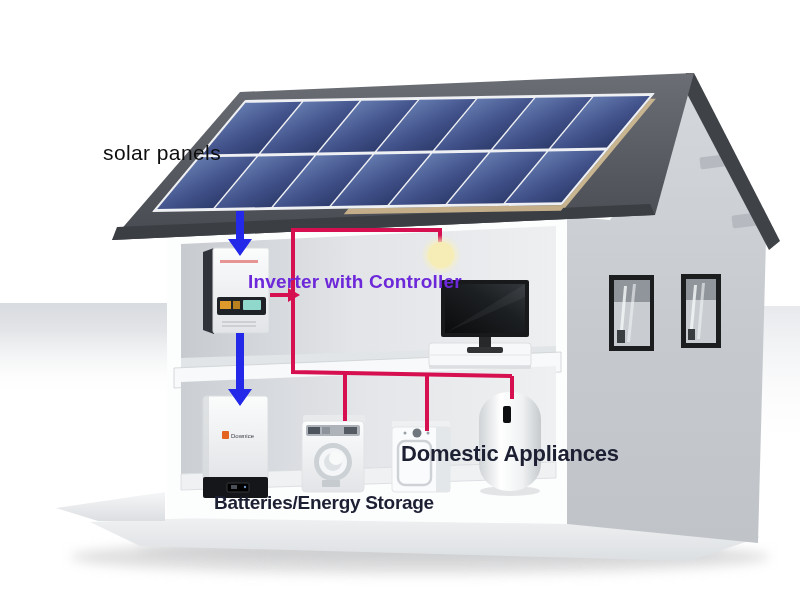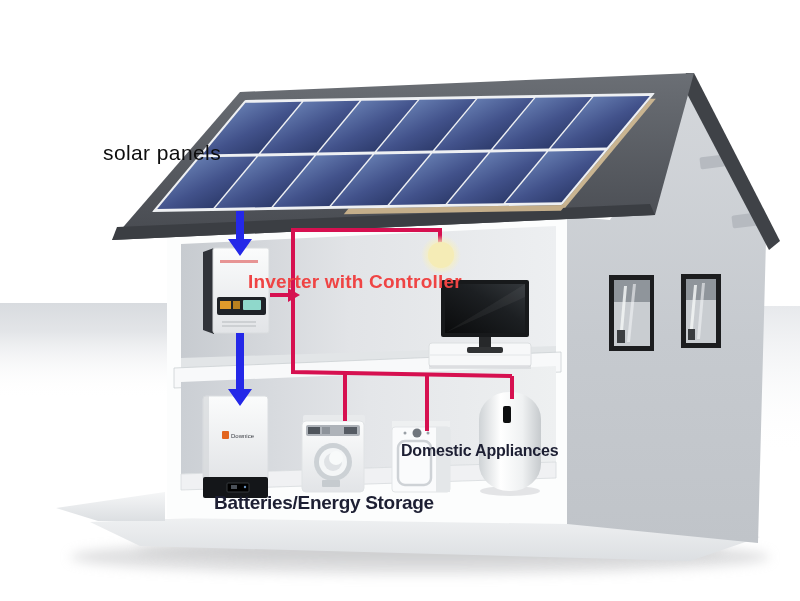--- a/index.html
+++ b/index.html
@@ -1,22 +1,22 @@
 <!DOCTYPE html>
 <html><head>
 <meta charset="utf-8">
 <style>
   html,body{margin:0;padding:0;background:#ffffff;}
   .scene{position:relative;width:800px;height:601px;background:#ffffff;overflow:hidden;
          font-family:"Liberation Sans",sans-serif;text-decoration:underline;}
   .scene svg{position:absolute;left:0;top:0;}
   .lbl{position:absolute;white-space:nowrap;line-height:1;}
   .lbl-solar{left:103px;top:142px;font-size:21px;color:#0d0d0d;letter-spacing:.4px;}
-  .lbl-inverter{left:248px;top:272px;font-size:19px;font-weight:bold;color:#ef4444;letter-spacing:.2px;}
-  .lbl-appliances{left:401px;top:443px;font-size:16px;font-weight:bold;color:#1d1f33;letter-spacing:-.2px;}
+  .lbl-inverter{left:248px;top:272px;font-size:19px;font-weight:bold;color:#6d28d9;letter-spacing:.2px;}
+  .lbl-appliances{left:401px;top:443px;font-size:22px;font-weight:bold;color:#1d1f33;letter-spacing:-.2px;}
   .lbl-battery{left:186px;top:493px;font-size:19px;font-weight:bold;color:#1d1f33;letter-spacing:-.3px;margin-left:28px;}
 </style>
 </head>
 <body>
 
 <div class="scene">
 <svg width="800" height="601" viewBox="0 0 800 601">
   <defs>
     <linearGradient id="roofGrad" x1="0" y1="0" x2="0" y2="1">
       <stop offset="0" stop-color="#6b6f75"></stop>

